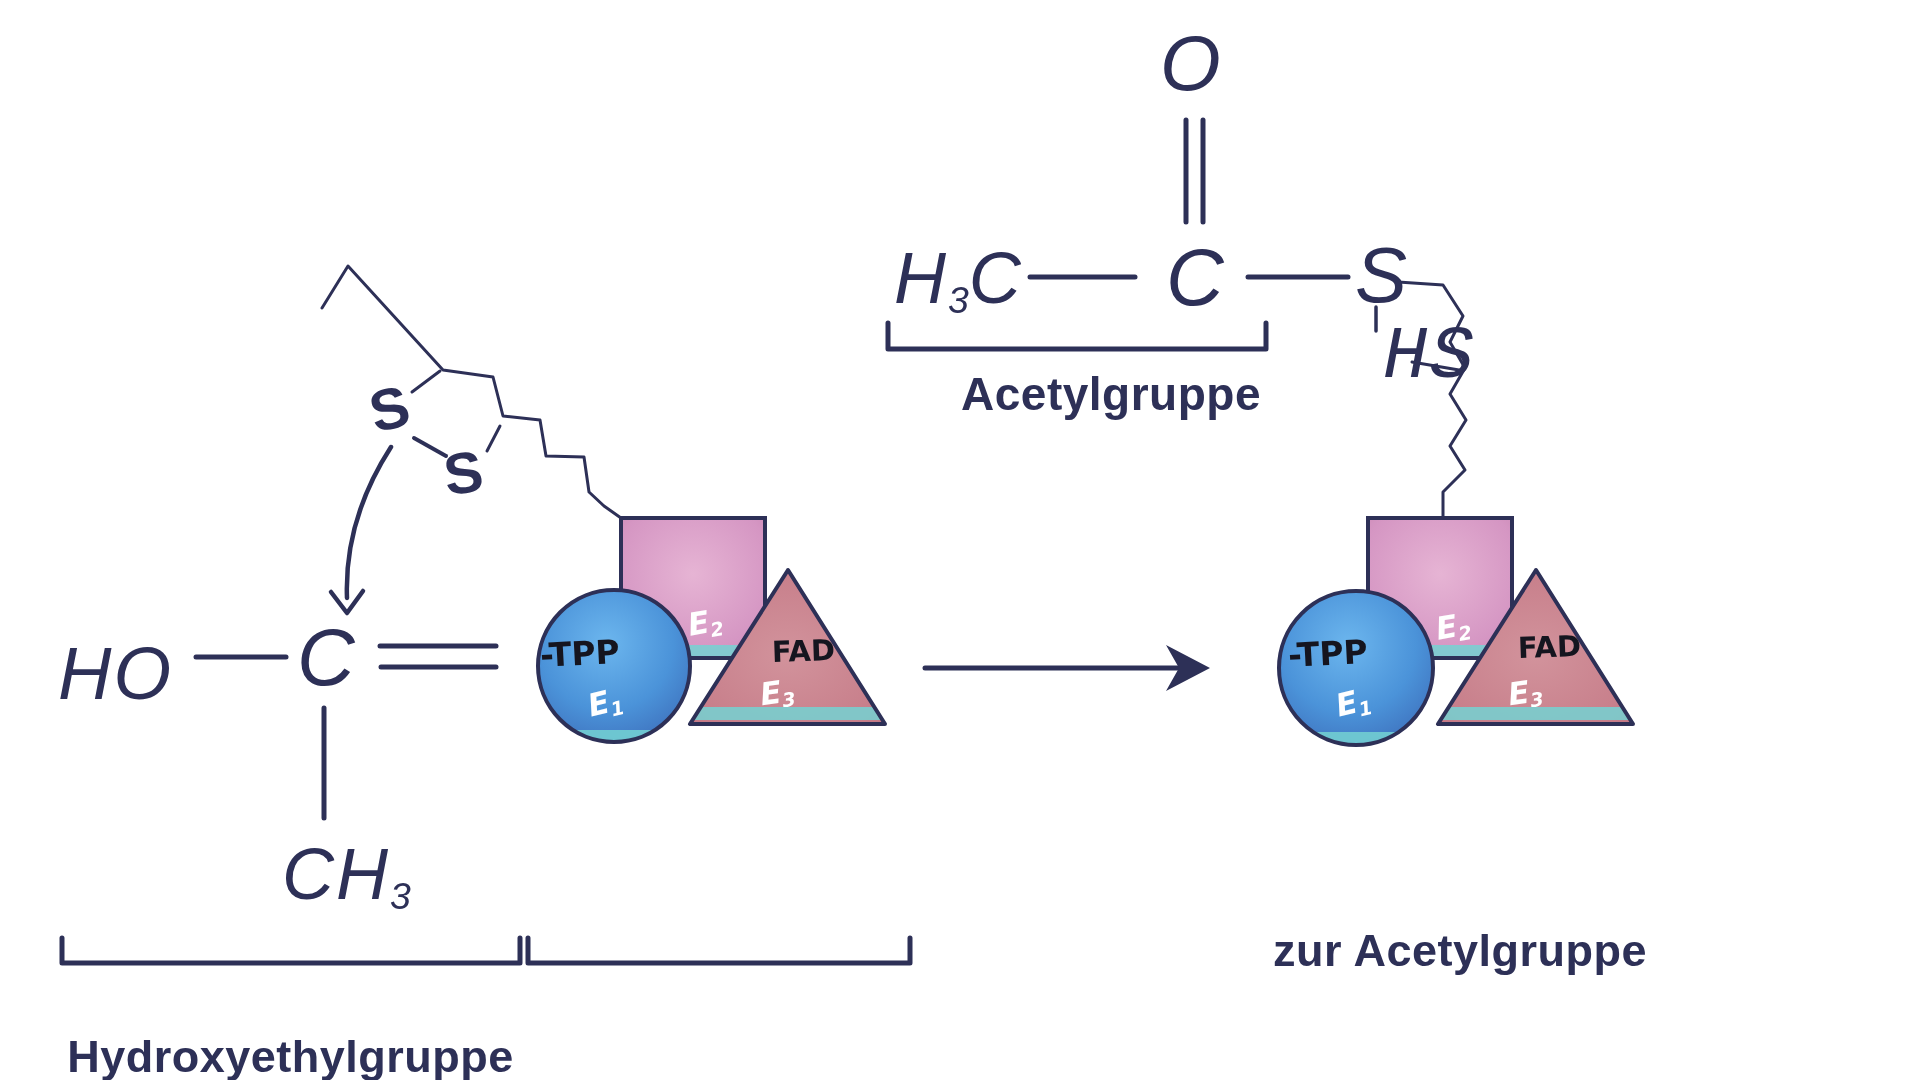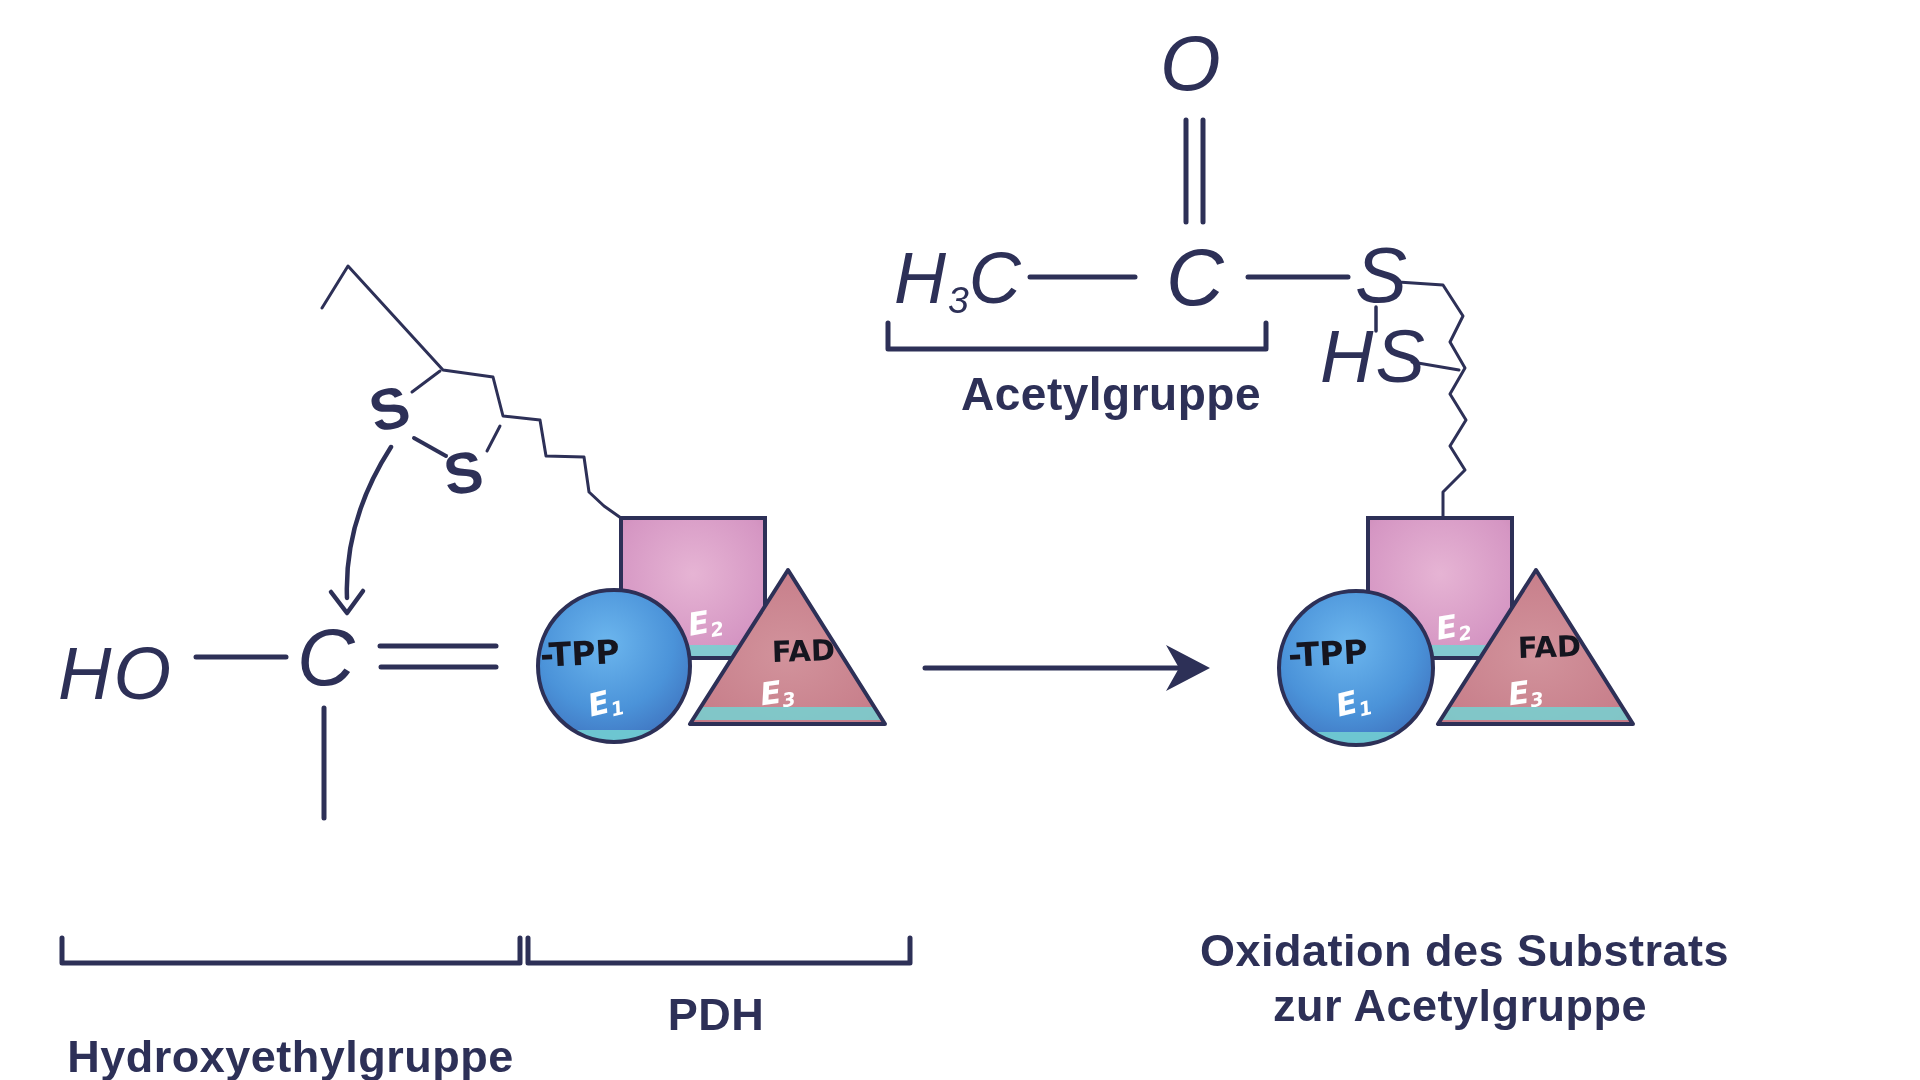--- a/index.html
+++ b/index.html
@@ -145,40 +145,39 @@
 
     <g stroke="#2d3057" fill="none" stroke-linecap="round" stroke-linejoin="round" stroke-width="5">
       <path d="M 888 323 L 888 349 L 1266 349 L 1266 323"></path>
       <path d="M 62 938 L 62 963 L 520 963 L 520 938"></path>
       <path d="M 528 938 L 528 963 L 910 963 L 910 938"></path>
     </g>
   </svg>
 
   <div class="formula" style="left:58px;top:620px;font-size:74px;margin-top:17px;">HO</div>
   <div class="formula" style="left:297px;top:618px;font-size:80px;">C</div>
+  <div class="formula" style="left:282px;top:838px;font-size:72px;"><span>CH</span><span class="s">3</span></div>
 
   <div class="ringS" style="left:370px;top:380px;font-size:58px;transform:rotate(-14deg);">S</div>
   <div class="ringS" style="left:444px;top:444px;font-size:58px;transform:rotate(-8deg);">S</div>
 
   <div class="formula" style="left:894px;top:242px;font-size:72px;"><span>H</span><span class="s">3</span><span>C</span></div>
   <div class="formula" style="left:1160px;top:24px;font-size:78px;">O</div>
   <div class="formula" style="left:1166px;top:238px;font-size:80px;">C</div>
   <div class="formula" style="left:1355px;top:236px;font-size:78px;">S</div>
-  <div class="formula" style="left:1320px;top:320px;font-size:74px;">HS</div>
+  <div class="formula" style="left:1383px;top:320px;font-size:74px;font-family:Liberation Mono, monospace;">HS</div>
 
   <div class="biglabel" style="left:931px;top:366px;width:360px;font-size:46px;">Acetylgruppe</div>
 
 
   <div class="biglabel" style="left:1200px;top:924px;width:520px;font-size:45px;">
-    <div>Oxidation des Substrats</div>
     <div>zur Acetylgruppe</div>
   </div>
 
   <div class="biglabel" style="left:38px;top:988px;width:505px;font-size:45px;margin-top:42px;">Hydroxyethylgruppe</div>
-  <div class="biglabel" style="left:616px;top:988px;width:200px;font-size:45px;">PDH</div>
 
   <div class="hand" style="left:540px;top:637px;font-size:33px;transform:rotate(-3deg);">-TPP</div>
   <div class="elabel" style="left:588px;top:687px;font-size:31px;transform:rotate(-14deg);"><span>E</span><span class="s">1</span></div>
   <div class="elabel" style="left:688px;top:607px;font-size:31px;transform:rotate(-10deg);"><span>E</span><span class="s">2</span></div>
   <div class="hand" style="left:772px;top:637px;font-size:29px;transform:rotate(-2deg);">FAD</div>
   <div class="elabel" style="left:760px;top:677px;font-size:31px;transform:rotate(-8deg);"><span>E</span><span class="s">3</span></div>
 
   <div class="hand" style="left:1288px;top:637px;font-size:33px;transform:rotate(-3deg);">-TPP</div>
   <div class="elabel" style="left:1336px;top:687px;font-size:31px;transform:rotate(-14deg);"><span>E</span><span class="s">1</span></div>
   <div class="elabel" style="left:1436px;top:611px;font-size:31px;transform:rotate(-10deg);"><span>E</span><span class="s">2</span></div>

